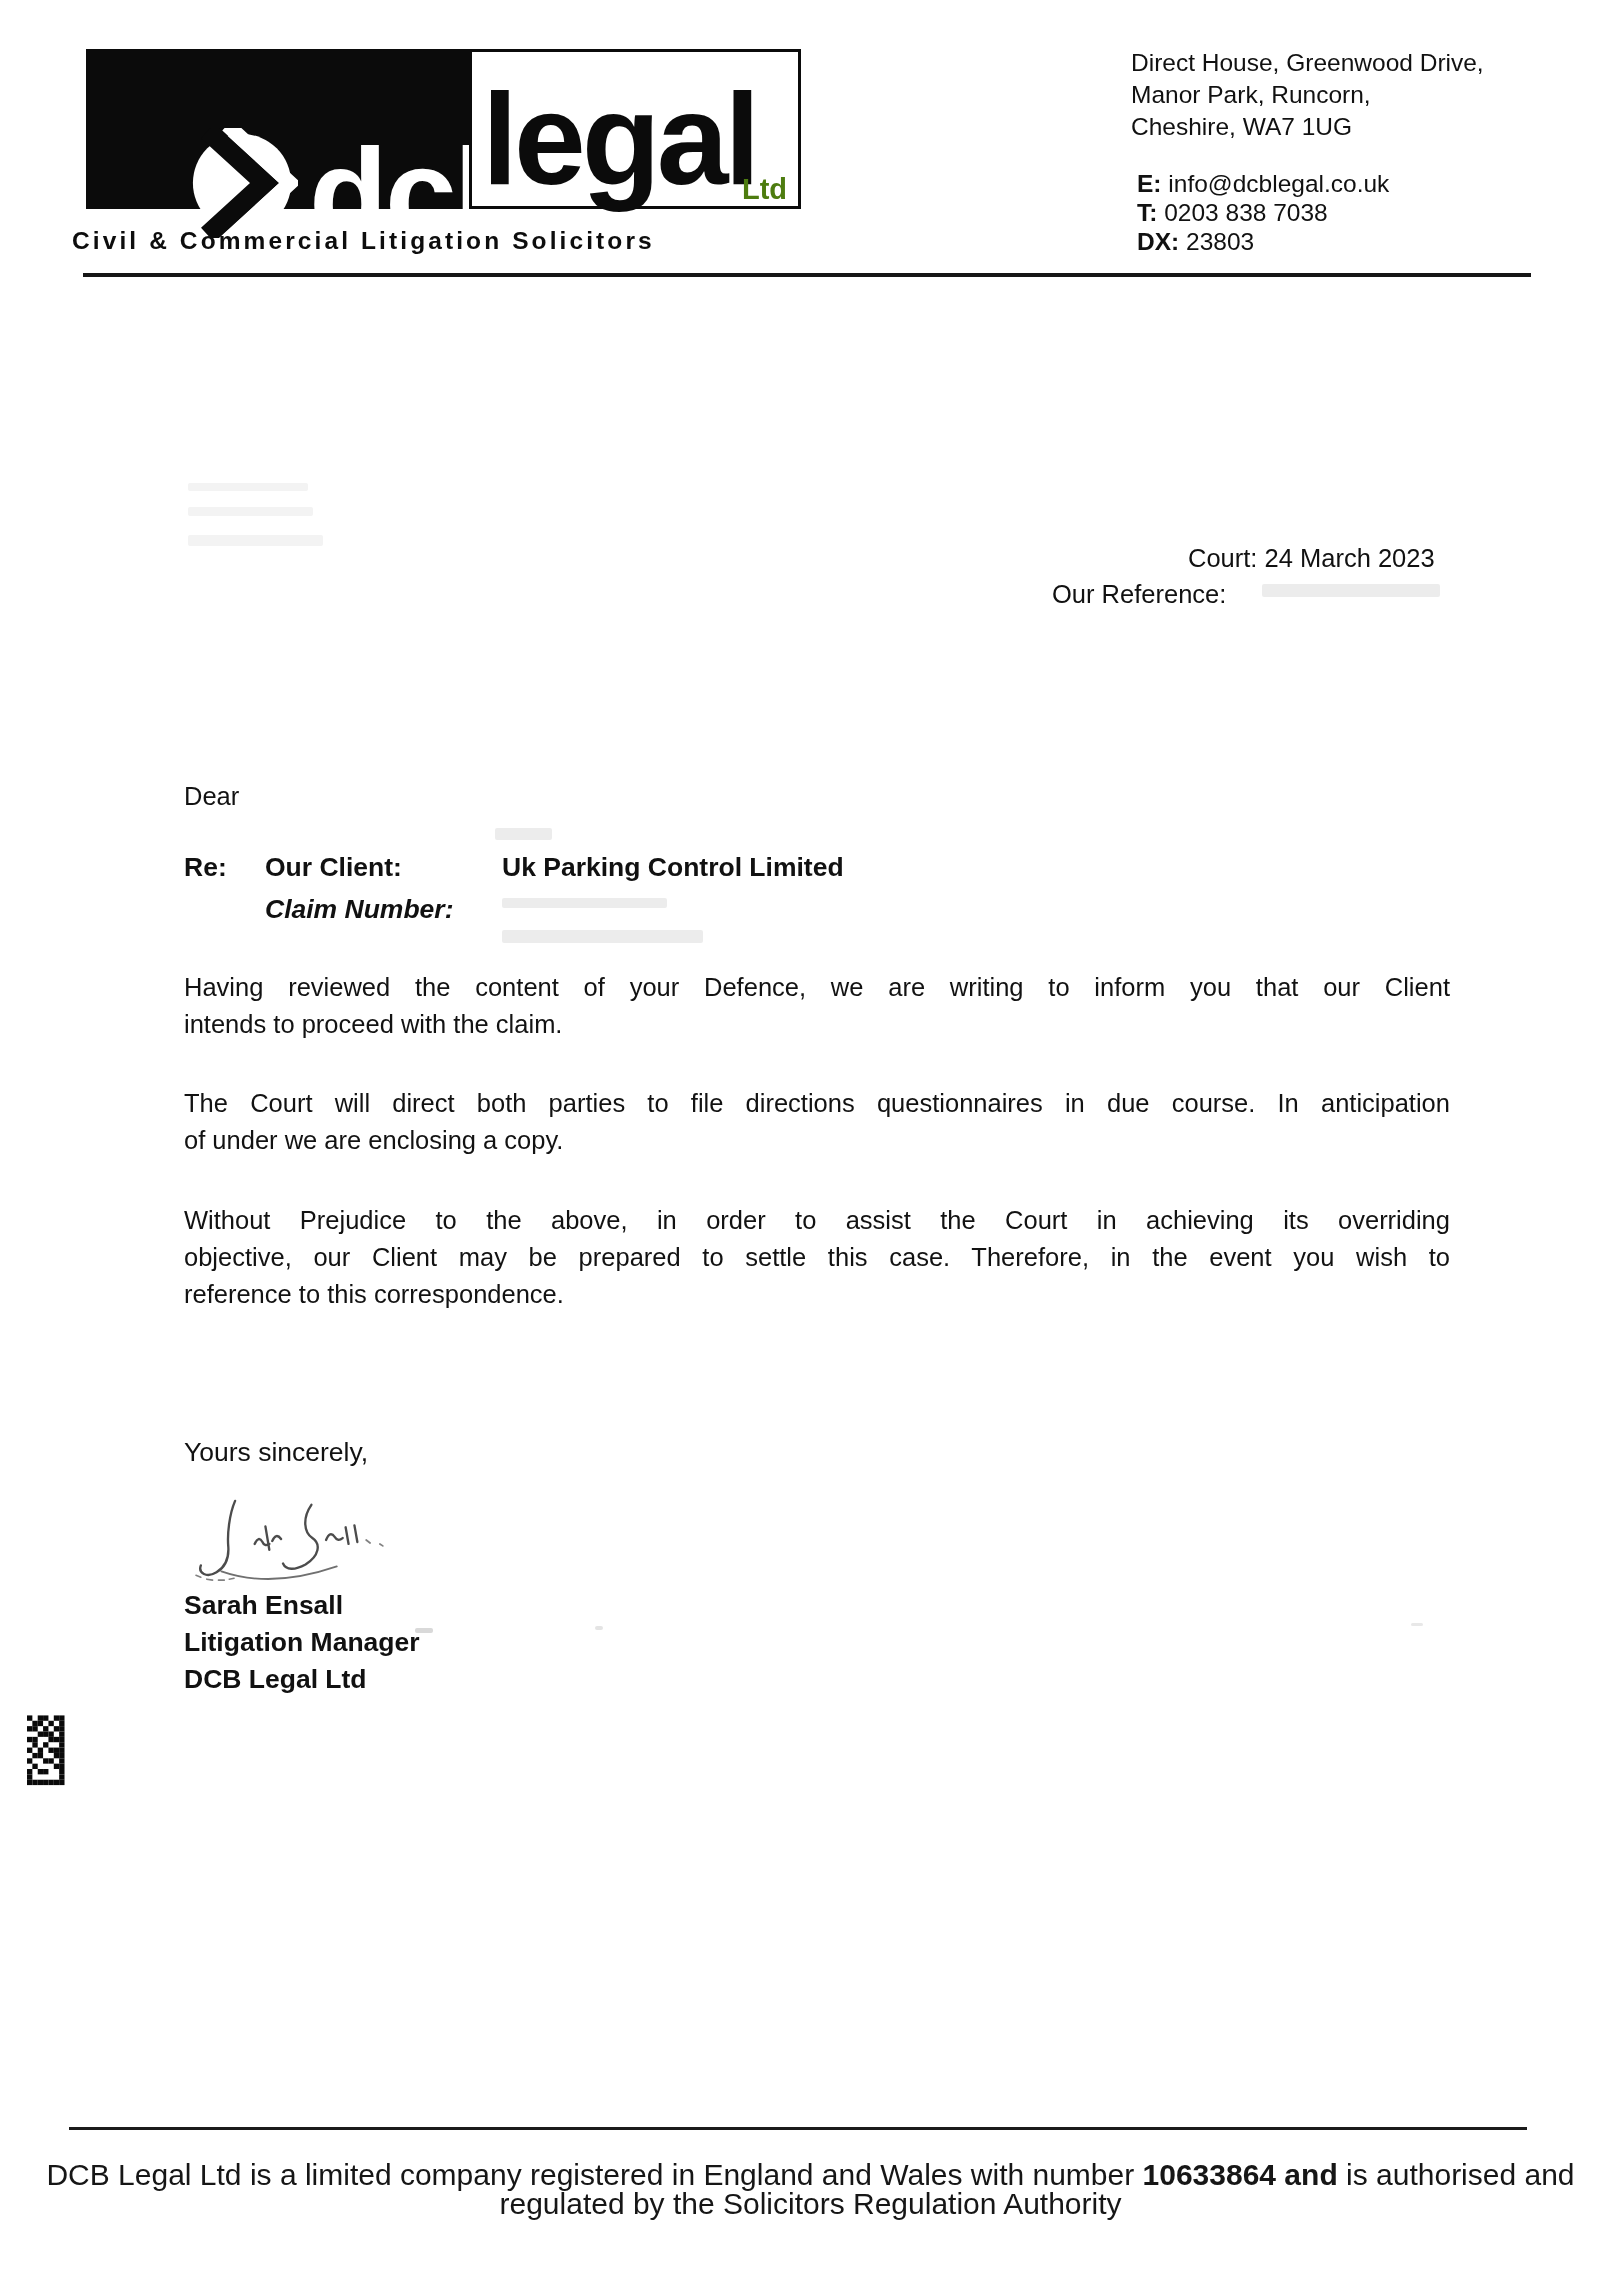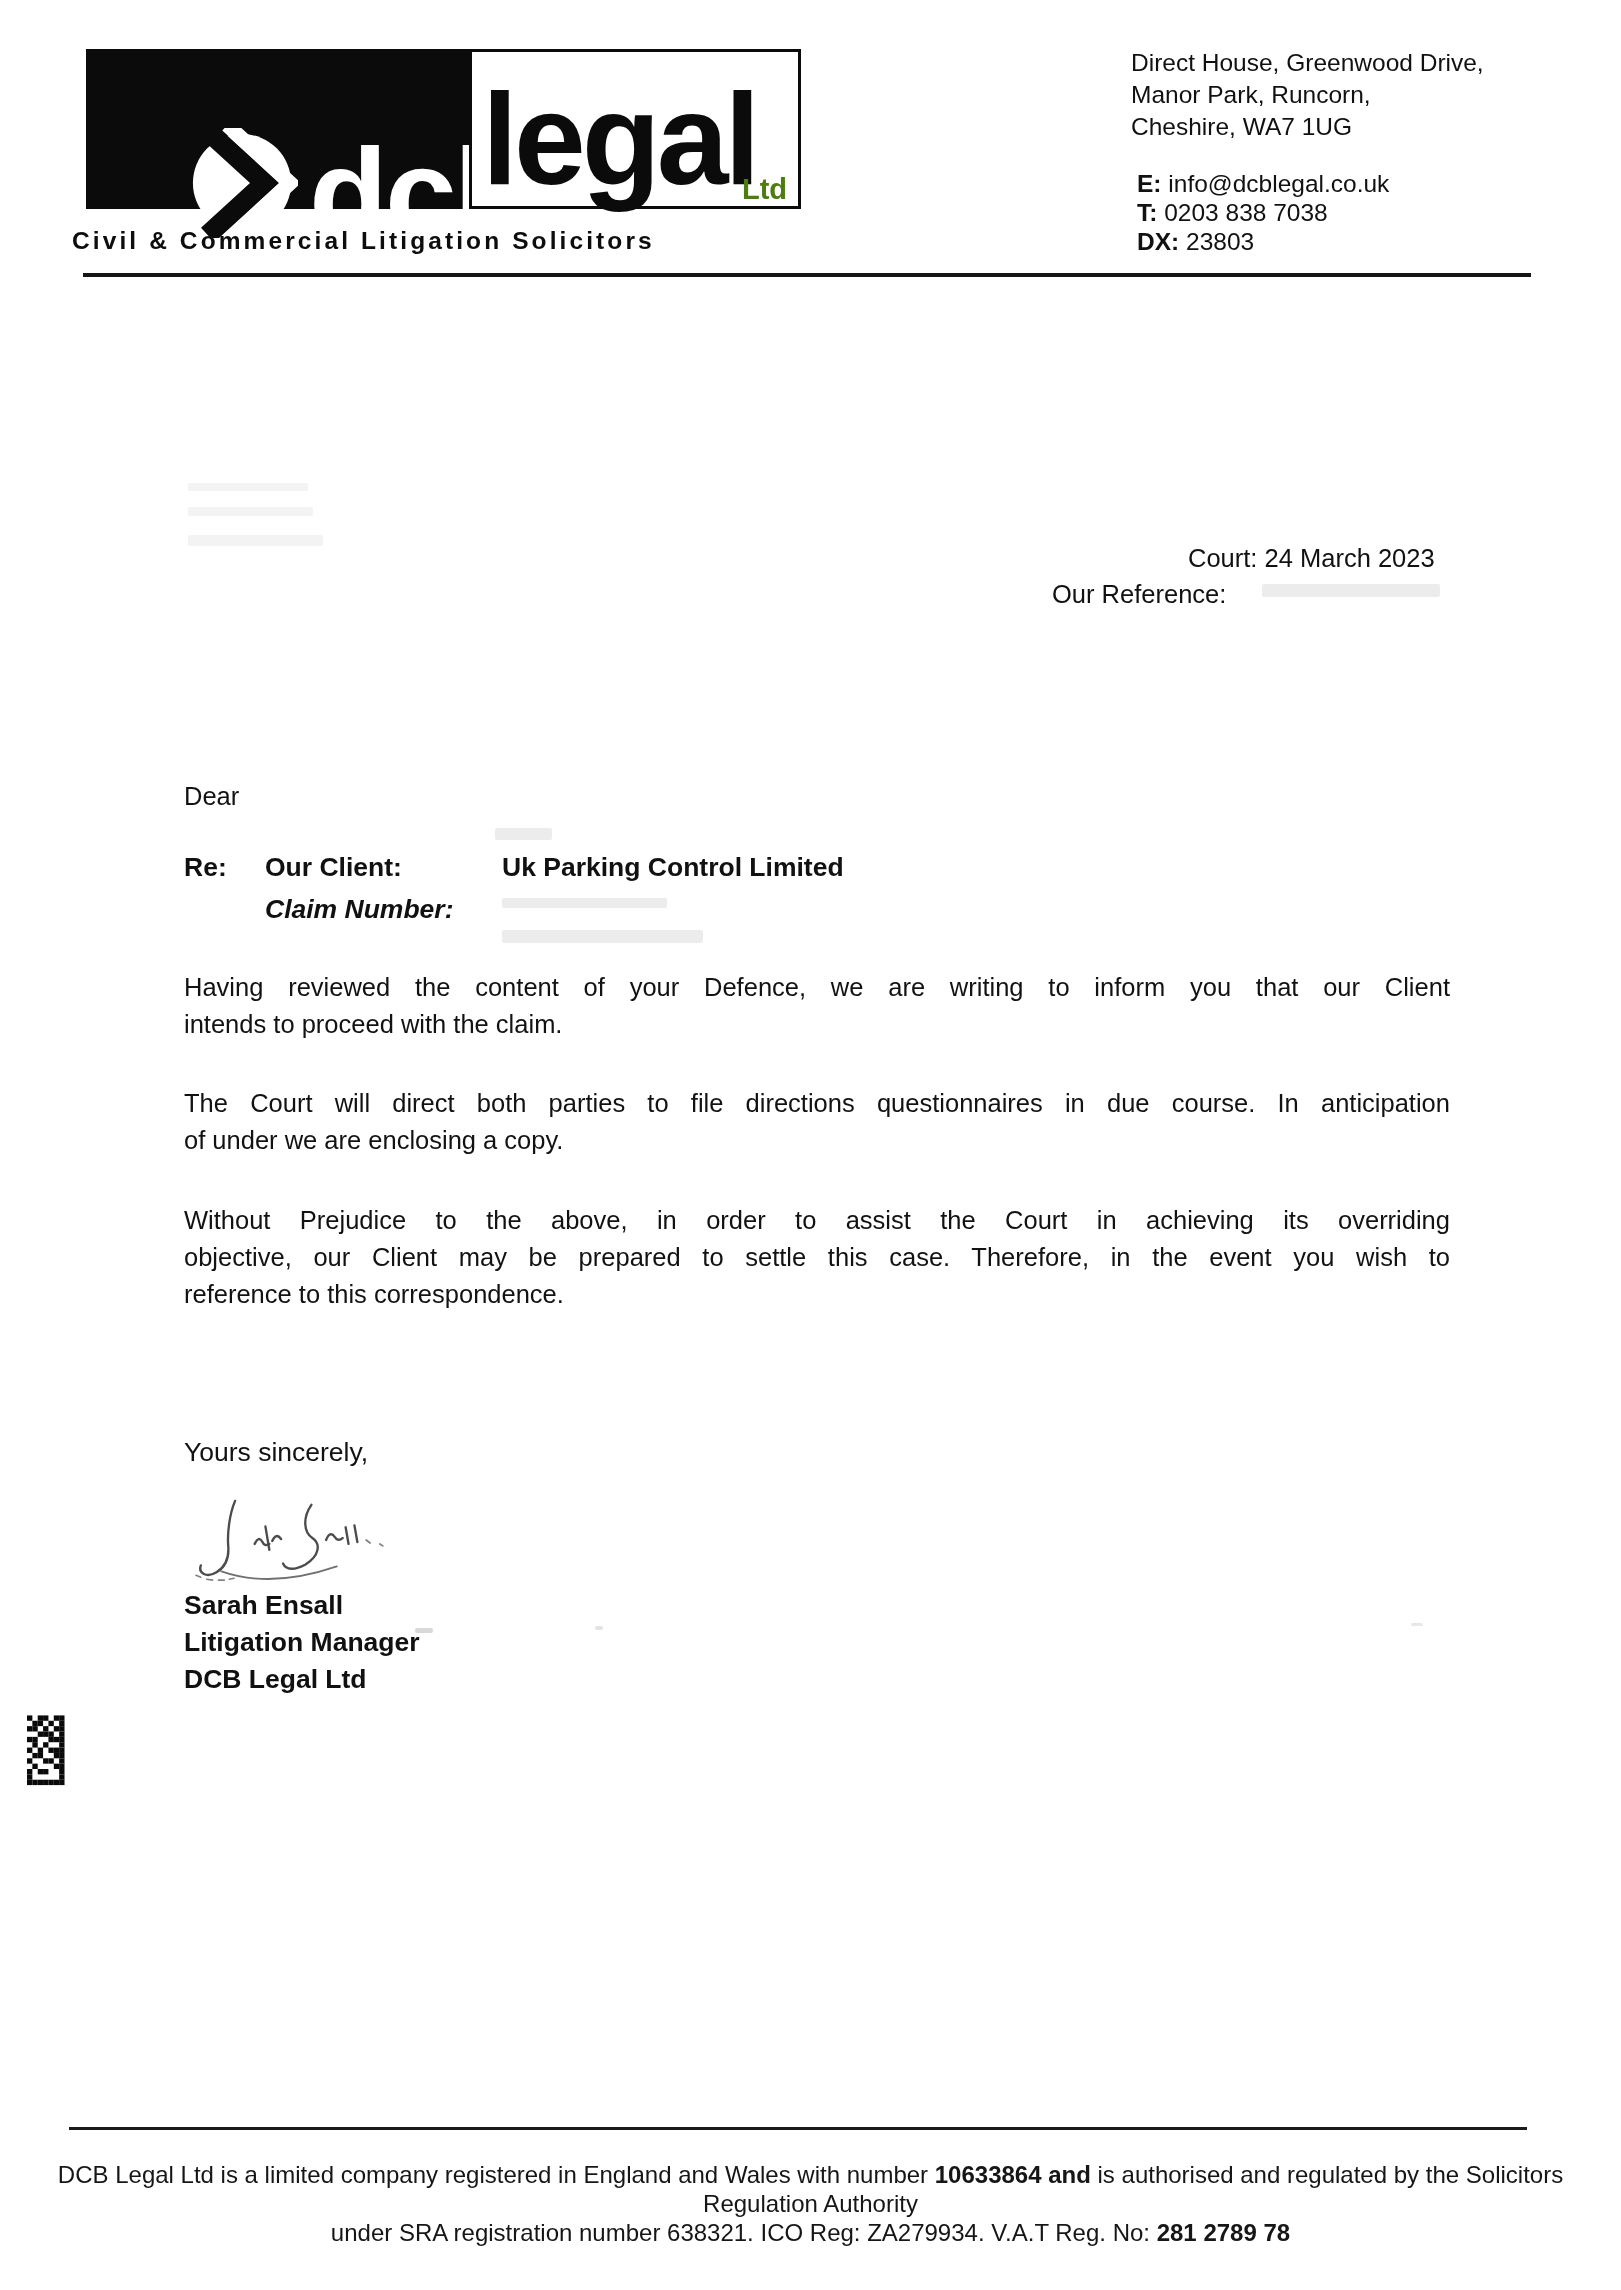--- a/index.html
+++ b/index.html
@@ -34,21 +34,21 @@
   .col{left:184px;width:1266px;}
   .jline{text-align:justify;text-align-last:justify;}
   .re-row{font-size:26.5px;font-weight:700;white-space:nowrap;}
   .uline{text-decoration:underline;}
 
   
   .sig-name{font-size:26.5px;font-weight:700;line-height:37px;}
 
   
   .footer-rule{left:69px;top:2127px;width:1458px;height:2.9px;background:#1b1b1b;}
-  .footer{left:0;top:2160px;width:1621px;text-align:center;font-size:24px;line-height:29px;color:#161616;}
+  .footer{left:0;top:2160px;width:1621px;text-align:center;font-size:30px;line-height:29px;color:#161616;}
 
   
   .faint{background:#ececec;border-radius:2px;}
   .fainter{background:#f3f3f3;border-radius:2px;}
   .dash{background:#d9d9d9;border-radius:2px;}
 </style>
 </head>
 <body>
 
 <div class="page">
@@ -194,17 +194,16 @@
       <rect x="11" y="66" width="5.5" height="5.5" fill="#0a0a0a"></rect>
       <rect x="16.5" y="66" width="5.5" height="5.5" fill="#0a0a0a"></rect>
       <rect x="22" y="66" width="5.5" height="5.5" fill="#0a0a0a"></rect>
       <rect x="27.5" y="66" width="5.5" height="5.5" fill="#0a0a0a"></rect>
       <rect x="33" y="66" width="5.5" height="5.5" fill="#0a0a0a"></rect>
     </svg>
 
   <div class="abs footer-rule"></div>
   <div class="abs footer">
     <div><span>DCB Legal Ltd is a limited company registered in England and Wales with number </span><span class="b">10633864 and</span><span> is authorised and regulated by the Solicitors Regulation Authority</span></div>
-    <div><span>under SRA registration number 638321. ICO Reg: ZA279934. V.A.T Reg. No: </span><span class="b">281 2789 78</span></div>
   </div>
 
 </div>
 
 
 </body></html>

